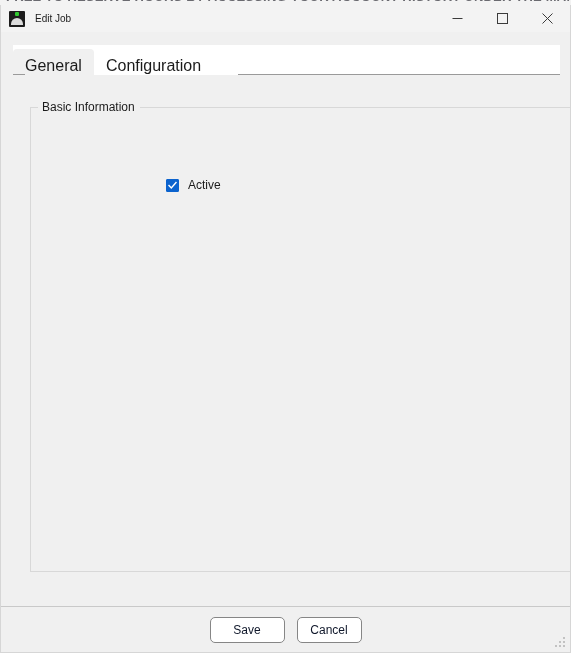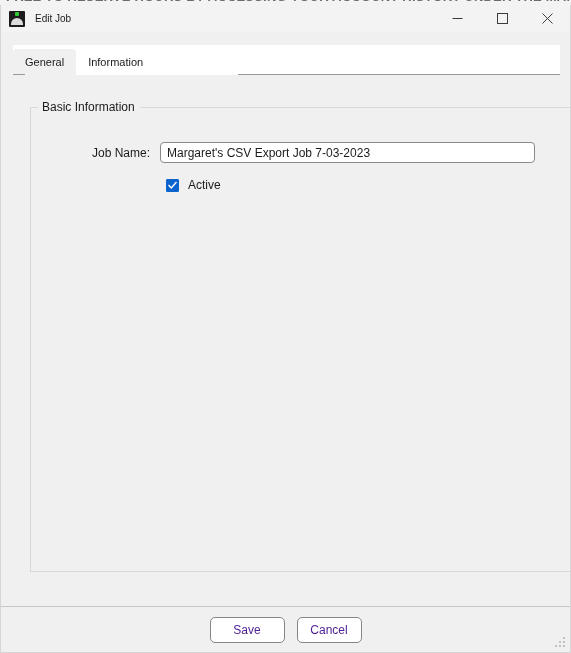--- a/index.html
+++ b/index.html
@@ -125,22 +125,22 @@
     display: flex;
     align-items: flex-end;
     height: 30px;
     padding-left: 0px;
   }
   .tab {
     position: relative;
     height: 26px;
     padding: 0 12px;
     display: flex;
-    align-items: center;
-    font-size: 11px;
+    align-items: flex-end;
+    font-size: 16px;
     color: #1b1b1b;
     cursor: default;
     white-space: nowrap;
     box-sizing: border-box;
   }
   .tab.selected {
     background: #f0f0f0;
     border-radius: 4px 4px 0 0;
   }
   .tab-underline {
@@ -278,21 +278,21 @@
   .btn {
     min-width: 75px;
     height: 26px;
     padding: 0 14px;
     box-sizing: border-box;
     background: #ffffff;
     border: 1px solid #868686;
     border-radius: 5px;
     font-family: "Liberation Sans", sans-serif;
     font-size: 12px;
-    color: #4c1d95;
+    color: #0f172a;
     cursor: default;
     display: flex;
     align-items: center;
     justify-content: center;
   }
   .btn.save { width: 75px; }
   .btn.cancel { width: 65px; min-width: 65px; text-align: center; }
 
   
   .grip {
@@ -345,37 +345,33 @@
       </div>
     </div>
   </div>
 
   <div class="tabstrip-wrap">
     <div class="tabstrip">
       <div class="tab selected">
         <span>General</span>
       </div>
       <div class="tab">
-        <span>Information</span>
+        <span>Configuration</span>
       </div>
       <div class="tab-underline left"></div>
       <div class="tab-underline right"></div>
     </div>
   </div>
 
   <div class="panel">
 
     <div class="groupbox">
       <div class="gb-border"></div>
       <div class="gb-title">Basic Information</div>
 
-      <div class="form-row row-jobname">
-        <div class="field-label">Job Name:</div>
-        <input class="text-input" type="text" value="Margaret's CSV Export Job 7-03-2023" style="">
-      </div>
 
       <div class="form-row row-active">
         <div class="checkbox-row-inner">
           <div class="checkbox">
             <svg width="9" height="9" viewBox="0 0 9 9">
               <path d="M1 4.6 L3.3 7 L8 1.6" fill="none" stroke="#ffffff" stroke-width="1.4" stroke-linecap="square"></path>
             </svg>
           </div>
           <div class="checkbox-label">Active</div>
         </div>

